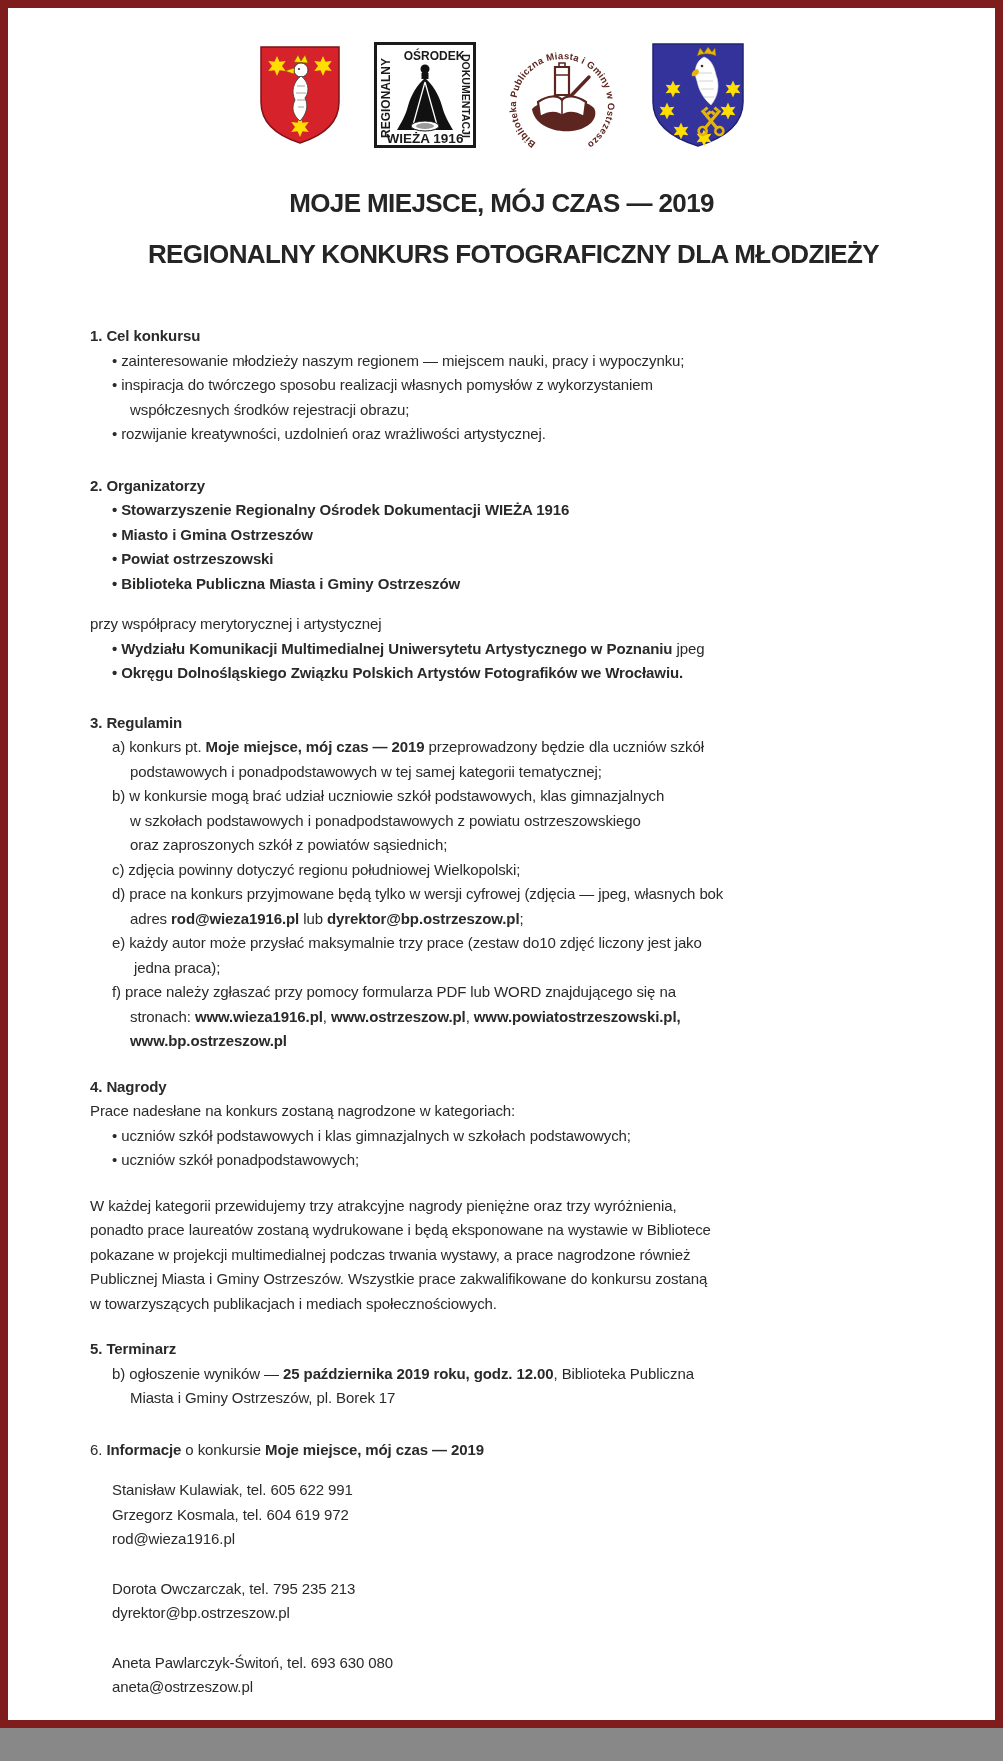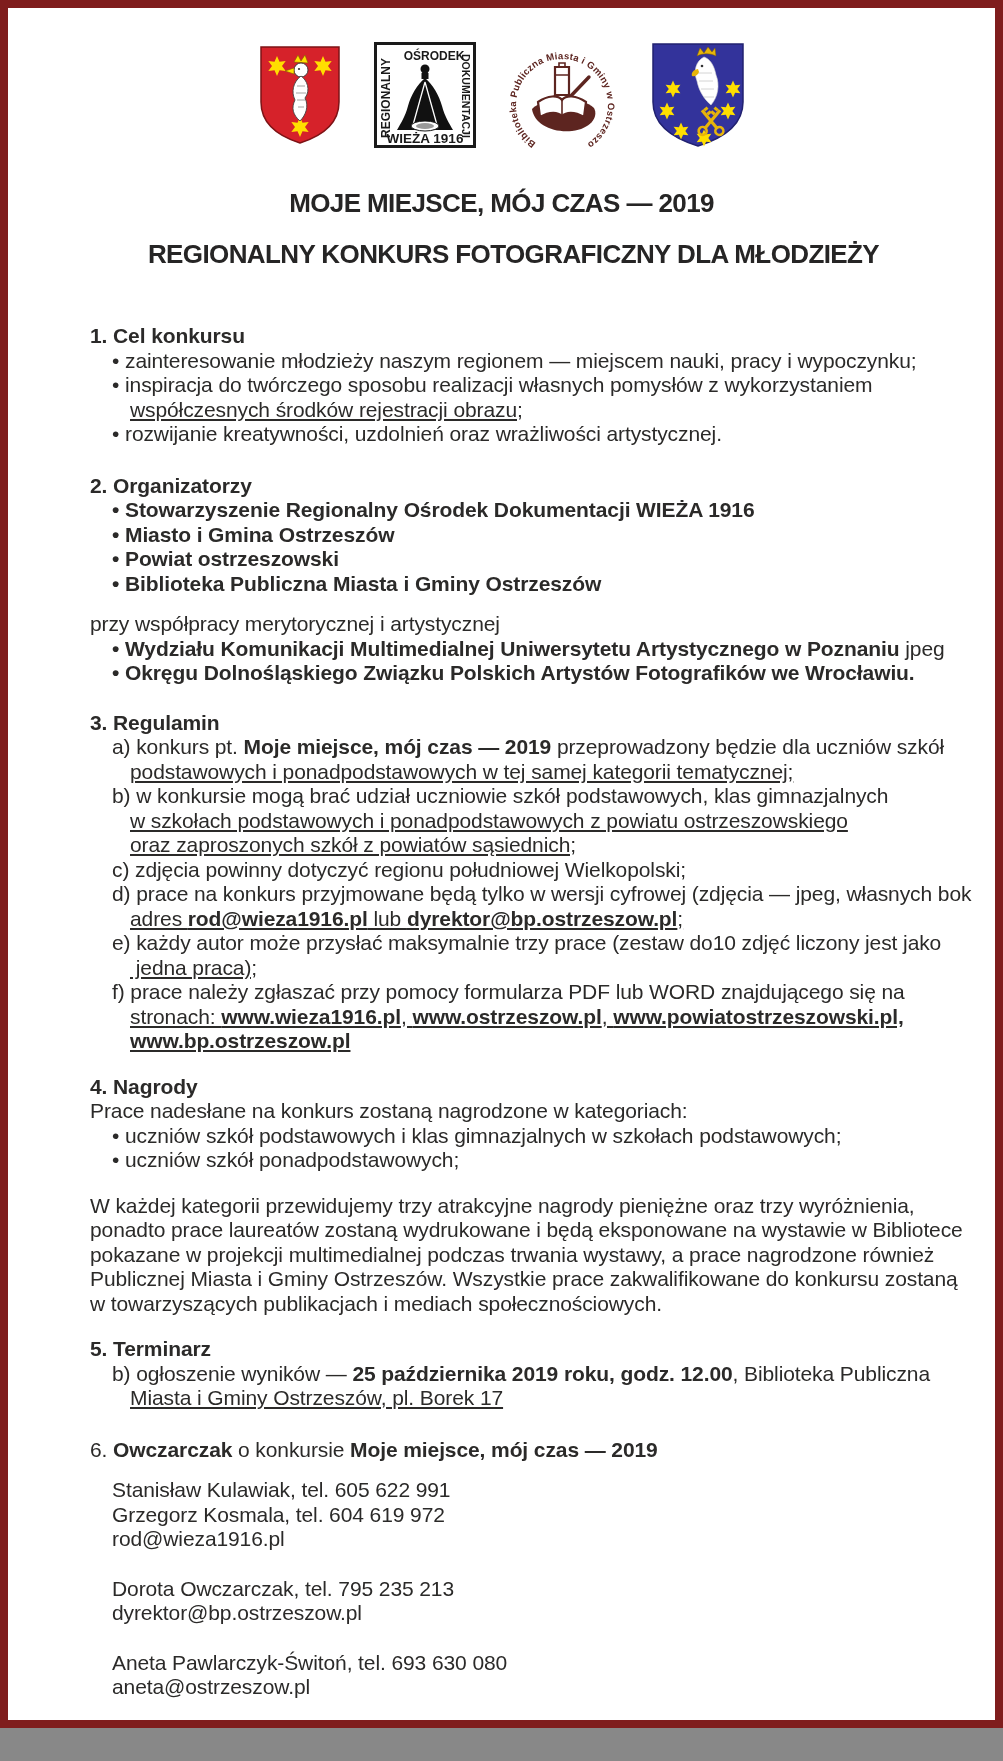--- a/index.html
+++ b/index.html
@@ -21,28 +21,28 @@
   .logo{flex:0 0 auto;line-height:0;}
   .title,.subtitle{
     text-align:center;font-weight:700;font-size:26px;
     letter-spacing:-0.6px;line-height:30px;color:#262525;
   }
   .title{margin-top:36px;}
   .subtitle{margin-top:21px;padding-left:24px;}
   .docbody{
     margin-top:55px;
     padding:0 60px 0 82px;
-    font-size:21px;line-height:24.5px;letter-spacing:-0.1px;
+    font-size:15px;line-height:24.5px;letter-spacing:-0.1px;
   }
   .line{white-space:pre;}
   .heading{font-weight:700;}
   .b{font-weight:700;}
   .ind0{margin-left:0;}
   .ind1{margin-left:22px;}
-  .ind2{margin-left:40px;text-decoration:underline;}
+  .ind2{margin-left:40px;}
   .gap{width:100%;}
   .gsm{height:16px;}
   .gmd{height:21px;}
   .glg{height:25px;}
   .gxl{height:27px;}
 </style>
 </head>
 <body>
 
 <div class="page">
@@ -165,21 +165,21 @@
       <div class="line ind0"><span>W każdej kategorii przewidujemy trzy atrakcyjne nagrody pieniężne oraz trzy wyróżnienia,</span></div>
       <div class="line ind0"><span>ponadto prace laureatów zostaną wydrukowane i będą eksponowane na wystawie w Bibliotece</span></div>
       <div class="line ind0"><span>pokazane w projekcji multimedialnej podczas trwania wystawy, a prace nagrodzone również</span></div>
       <div class="line ind0"><span>Publicznej Miasta i Gminy Ostrzeszów. Wszystkie prace zakwalifikowane do konkursu zostaną</span></div>
       <div class="line ind0"><span>w towarzyszących publikacjach i mediach społecznościowych.</span></div>
       <div class="gap gmd"></div>
       <div class="line heading ind0"><span class="b">5. Terminarz</span></div>
       <div class="line ind1"><span>b) ogłoszenie wyników — </span><span class="b">25 października 2019 roku, godz. 12.00</span><span>, Biblioteka Publiczna</span></div>
       <div class="line ind2"><span>Miasta i Gminy Ostrzeszów, pl. Borek 17</span></div>
       <div class="gap gxl"></div>
-      <div class="line ind0"><span>6. </span><span class="b">Owczarczak</span><span> o konkursie </span><span class="b">Moje miejsce, mój czas — 2019</span></div>
+      <div class="line ind0"><span>6. </span><span class="b">Informacje</span><span> o konkursie </span><span class="b">Moje miejsce, mój czas — 2019</span></div>
       <div class="gap gsm"></div>
       <div class="line ind1"><span>Stanisław Kulawiak, tel. 605 622 991</span></div>
       <div class="line ind1"><span>Grzegorz Kosmala, tel. 604 619 972</span></div>
       <div class="line ind1"><span>rod@wieza1916.pl</span></div>
       <div class="gap glg"></div>
       <div class="line ind1"><span>Dorota Owczarczak, tel. 795 235 213</span></div>
       <div class="line ind1"><span>dyrektor@bp.ostrzeszow.pl</span></div>
       <div class="gap glg"></div>
       <div class="line ind1"><span>Aneta Pawlarczyk-Świtoń, tel. 693 630 080</span></div>
       <div class="line ind1"><span>aneta@ostrzeszow.pl</span></div>

